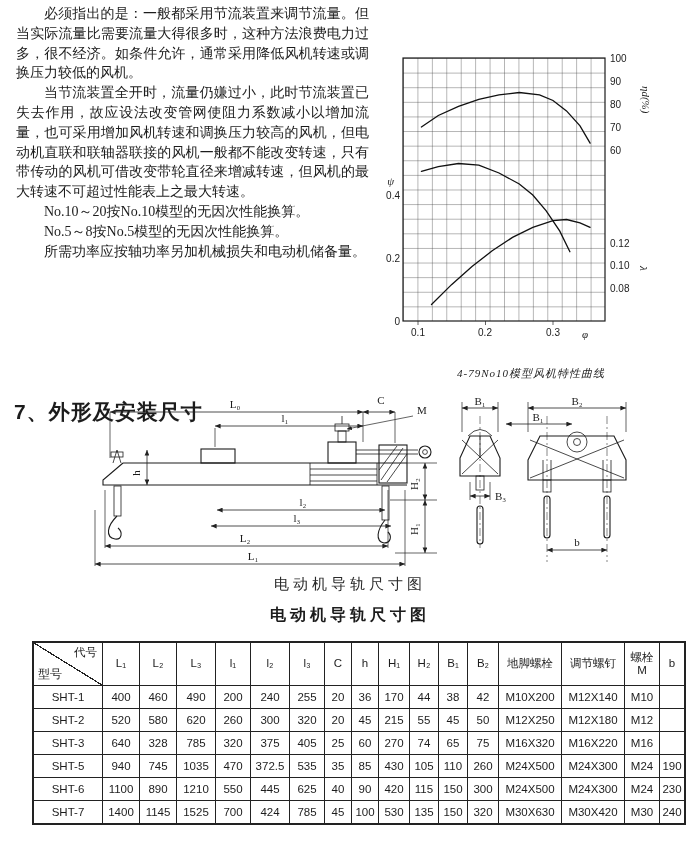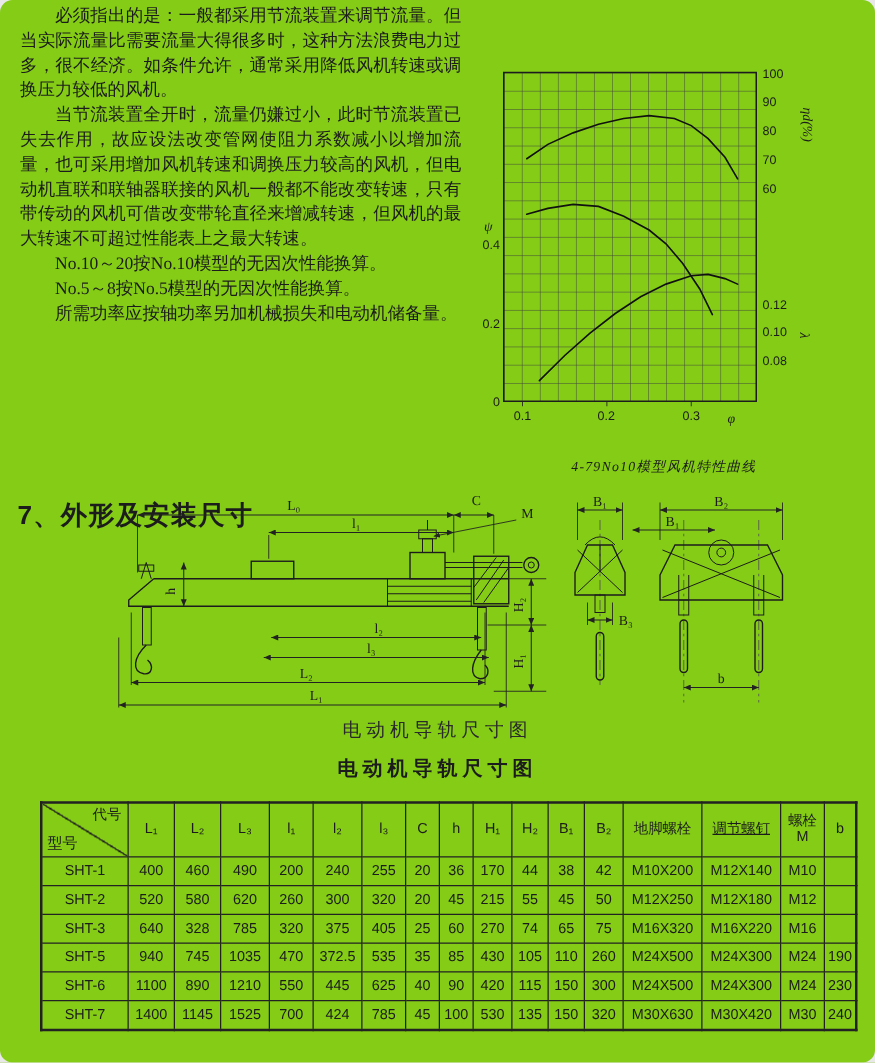--- a/index.html
+++ b/index.html
@@ -1,17 +1,17 @@
 <!DOCTYPE html>
 <html><head>
 <meta charset="utf-8">
 <style>
   html,body{margin:0;padding:0;background:#e8e8e8;}
-  .page{position:relative;width:700px;height:850px;background:#84cc16;color:#1c1c1c;
-        font-family:"Liberation Serif","DejaVu Serif",serif;overflow:hidden;border-radius:10px;}
+  .page{position:relative;width:700px;height:850px;background:#ffffff;color:#1c1c1c;
+        font-family:"Liberation Serif","DejaVu Serif",serif;overflow:hidden;}
   
   .text-block{position:absolute;left:16px;top:4px;width:353px;font-size:14px;
               line-height:19.8px;text-align:justify;}
   .text-block p{margin:0;text-indent:2em;}
   
   .heading{position:absolute;left:14px;top:358px;font-family:"Liberation Sans","DejaVu Sans",sans-serif;
            font-weight:bold;font-size:21px;letter-spacing:1px;margin-top:40px;}
   .chart-caption{position:absolute;left:386px;top:366px;width:290px;text-align:center;
                  font-size:11px;letter-spacing:1px;font-style:italic;}
   .cap1{position:absolute;left:0;top:575px;width:700px;text-align:center;font-size:15px;
@@ -211,21 +211,21 @@
             <th style="width: 34px;">l₁</th>
             <th style="width: 38px;">l₂</th>
             <th style="width: 34px;">l₃</th>
             <th style="width: 26px;">C</th>
             <th style="width: 26px;">h</th>
             <th style="width: 30px;">H₁</th>
             <th style="width: 28px;">H₂</th>
             <th style="width: 28px;">B₁</th>
             <th style="width: 30px;">B₂</th>
             <th style="width: 62px;">地脚螺栓</th>
-            <th style="width: 62px; text-decoration: underline;">调节螺钉</th>
+            <th style="width: 62px;">调节螺钉</th>
             <th style="width: 34px;">螺栓
 M</th>
             <th style="width: 24px;">b</th>
           </tr>
         </thead>
       <tbody>
           <tr>
             <td>SHT-1</td>
             <td>400</td>
             <td>460</td>

